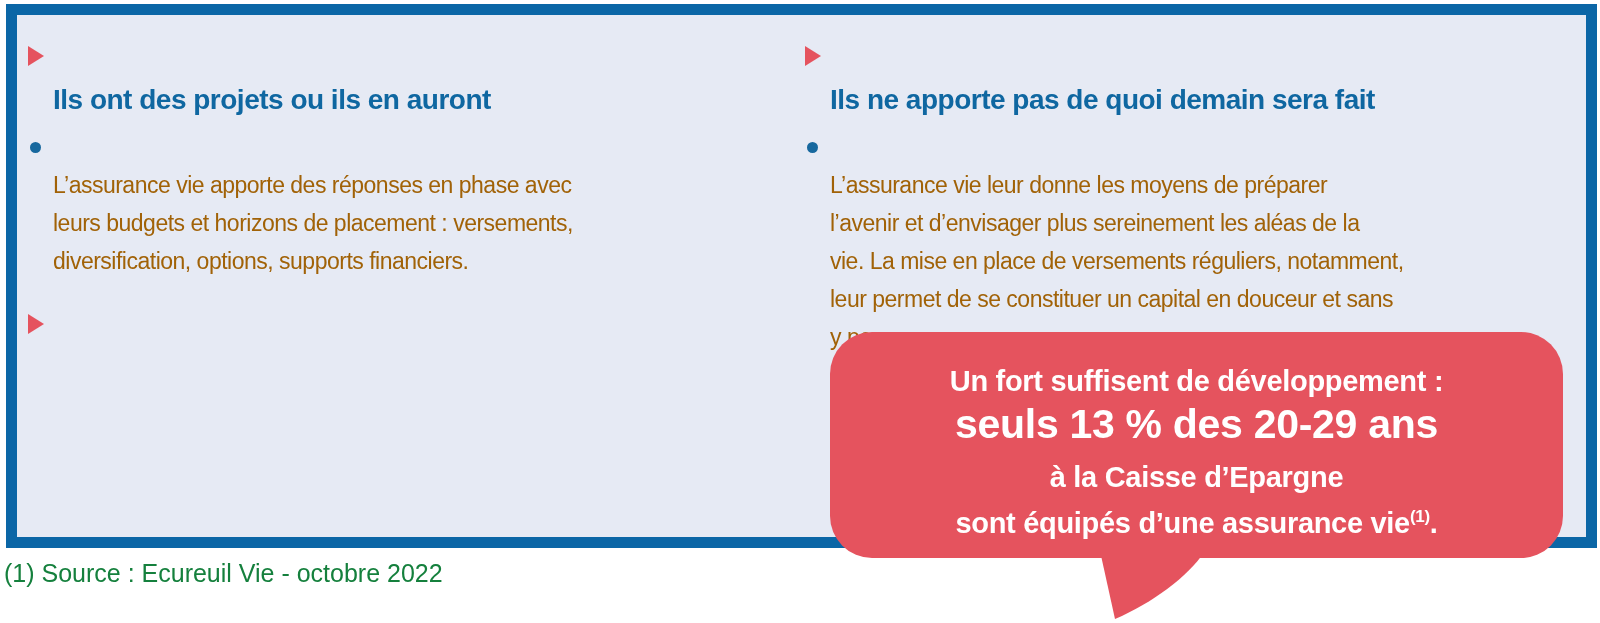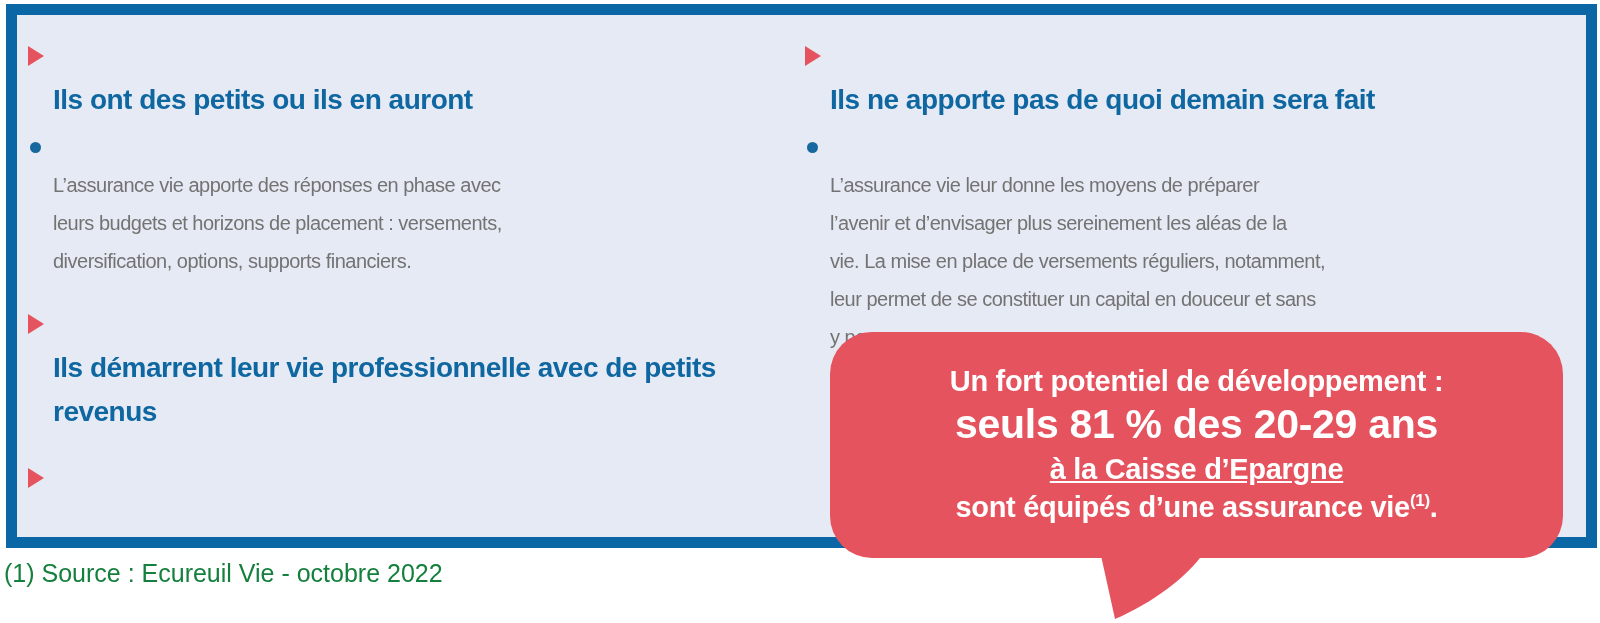--- a/index.html
+++ b/index.html
@@ -45,24 +45,24 @@
     width: 0; height: 0;
     border-left: 16px solid #e5535e;
     border-top: 10px solid transparent;
     border-bottom: 10px solid transparent;
   }
 
   .sec-body {
     position: relative;
     margin: 0;
     padding-left: 25px;
-    font-size: 20px;
+    font-size: 23px;
     line-height: 38px;
     letter-spacing: -0.5px;
-    color: #737373;
+    color: #a16207;
     white-space: pre-line;
   }
   .dot {
     position: absolute;
     left: 2px; top: 14px;
     width: 11px; height: 11px;
     border-radius: 50%;
     background: #17689e;
   }
 
@@ -73,21 +73,21 @@
     width: 733px; height: 226px;
     background: #e5535e;
     border-radius: 42px;
     z-index: 2;
     text-align: center;
     color: #ffffff;
     font-weight: bold;
   }
   .callout .l1 { margin: 30px 0 0 0; font-size: 29px; line-height: 38px; letter-spacing: -0.3px; }
   .callout .l2 { margin: 0; font-size: 41px; line-height: 48px; letter-spacing: -0.3px; }
-  .callout .l3 { margin: 4px; font-size: 29px; line-height: 34px; letter-spacing: -0.3px; text-decoration: underline; }
+  .callout .l3 { margin: 12px; font-size: 29px; line-height: 34px; letter-spacing: -0.3px; }
   .callout .l4 { margin: 4px; font-size: 29px; line-height: 34px; letter-spacing: -0.3px; }
   .callout sup {
     font-size: 17px;
     vertical-align: baseline;
     position: relative;
     top: -11px;
   }
 
   .tail {
     position: absolute;
@@ -106,32 +106,28 @@
   }
 </style>
 </head>
 <body>
 
 <div class="panel">
 
   <div class="col col-left">
 
     <div class="sec-head">
-      <span class="tri"></span><span>Ils ont des petits ou ils en auront</span>
+      <span class="tri"></span><span>Ils ont des projets ou ils en auront</span>
     </div>
     <p class="sec-body">
       <span class="dot"></span><span>L’assurance vie apporte des réponses en phase avec
 leurs budgets et horizons de placement : versements,
 diversification, options, supports financiers.</span>
     </p>
 
-    <div class="sec-head">
-      <span class="tri"></span><span>Ils démarrent leur vie professionnelle avec de petits
-revenus</span>
-    </div>
 
     <div class="sec-head">
       <span class="tri"></span>
     </div>
 
   </div>
 
   <div class="col col-right">
 
     <div class="sec-head">
@@ -141,22 +137,22 @@
       <span class="dot"></span><span>L’assurance vie leur donne les moyens de préparer
 l’avenir et d’envisager plus sereinement les aléas de la
 vie. La mise en place de versements réguliers, notamment,
 leur permet de se constituer un capital en douceur et sans
 y penser.</span>
     </p>
 
   </div>
 
   <div class="callout">
-    <p class="l1">Un fort potentiel de développement :</p>
-    <p class="l2">seuls 81 % des 20-29 ans</p>
+    <p class="l1">Un fort suffisent de développement :</p>
+    <p class="l2">seuls 13 % des 20-29 ans</p>
     <p class="l3">à la Caisse d’Epargne</p>
     <p class="l4"><span>sont équipés d’une assurance vie</span><sup>(1)</sup><span>.</span></p>
   </div>
 
   <svg class="tail" width="110" height="70" viewBox="0 0 110 70">
     <path d="M 0 0 L 105 0 C 88 26 52 52 15 68 Z" fill="#e5535e"></path>
   </svg>
 
 </div>
 

